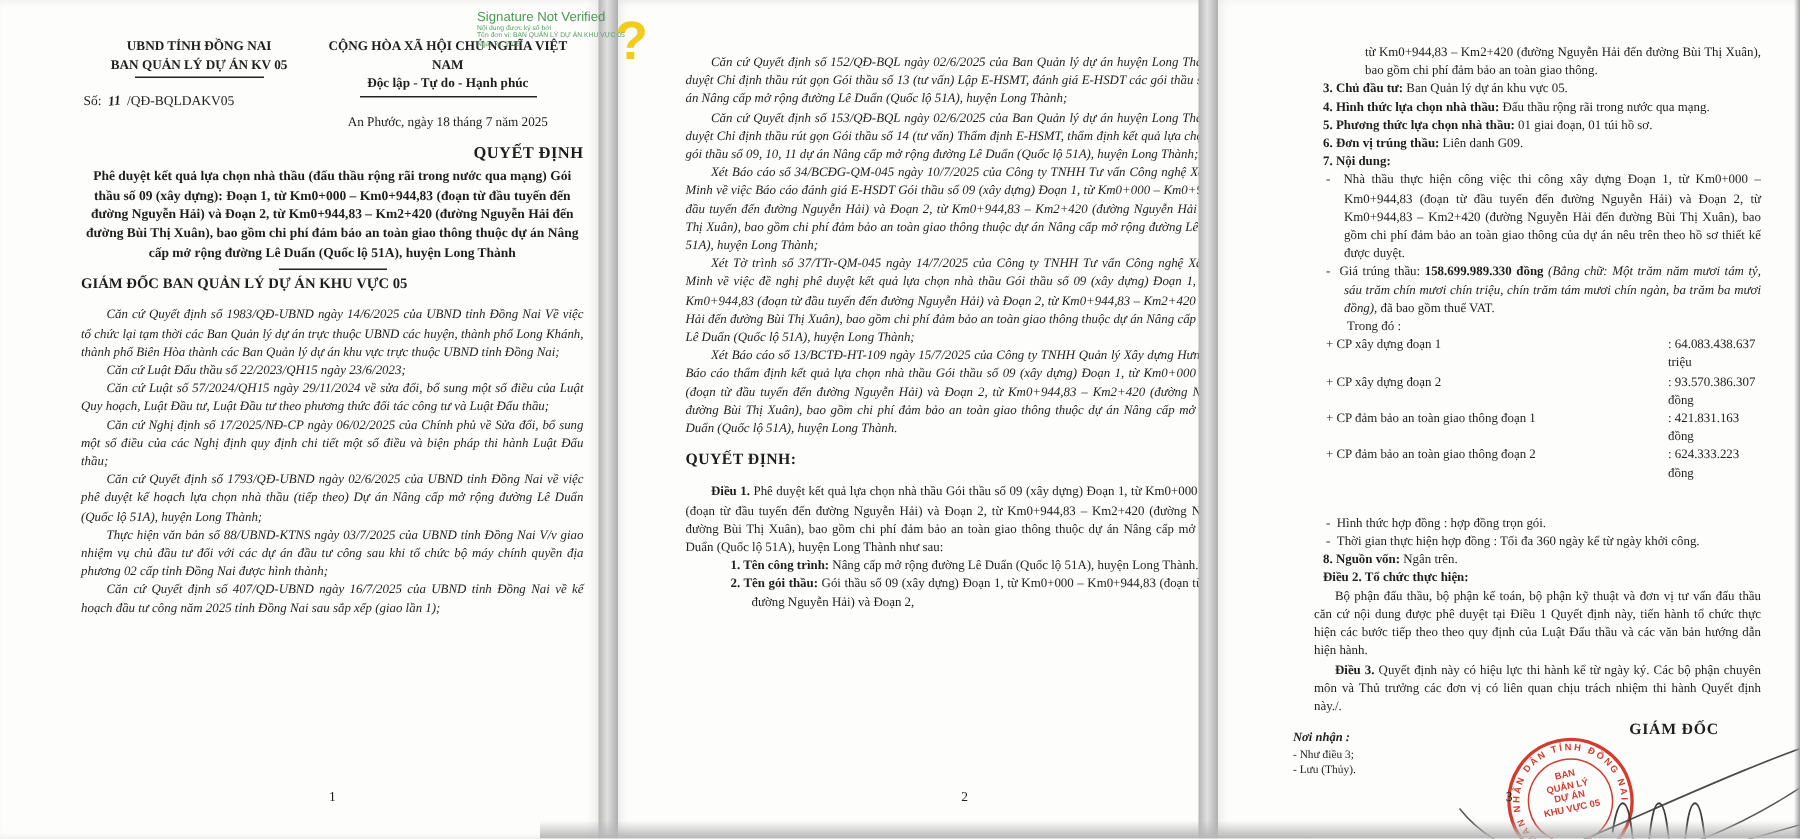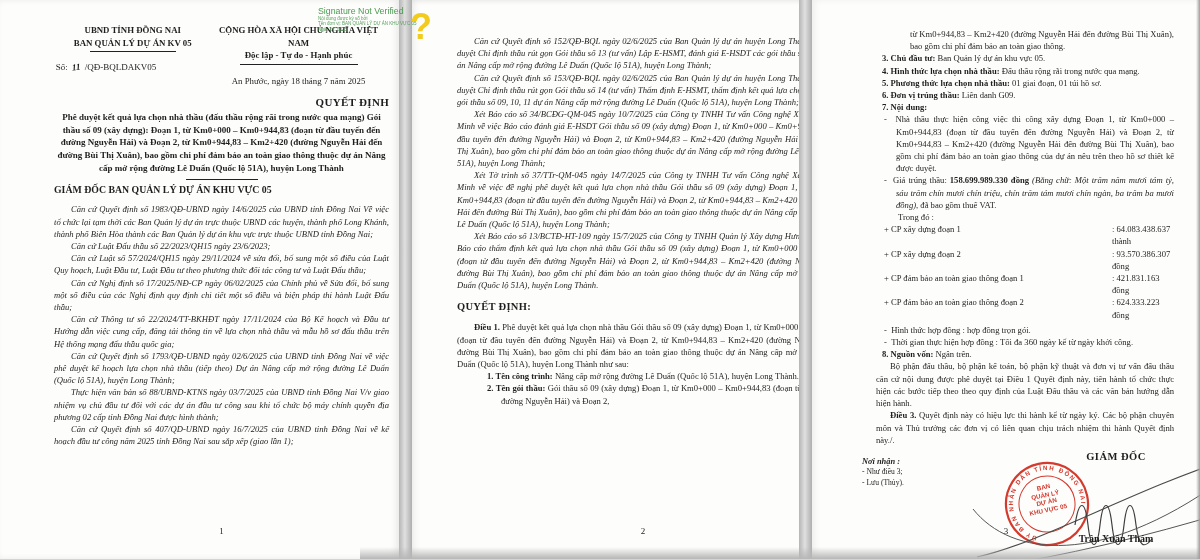--- a/index.html
+++ b/index.html
@@ -107,21 +107,20 @@
     <div class="doc-title">QUYẾT ĐỊNH</div>
     <div class="doc-subtitle">Phê duyệt kết quả lựa chọn nhà thầu (đấu thầu rộng rãi trong nước qua mạng) Gói thầu số 09 (xây dựng): Đoạn 1, từ Km0+000 – Km0+944,83 (đoạn từ đầu tuyến đến đường Nguyễn Hải) và Đoạn 2, từ Km0+944,83 – Km2+420 (đường Nguyễn Hải đến đường Bùi Thị Xuân), bao gồm chi phí đảm bảo an toàn giao thông thuộc dự án Nâng cấp mở rộng đường Lê Duẩn (Quốc lộ 51A), huyện Long Thành</div>
     <div class="divider"></div>
     <div class="issuer">GIÁM ĐỐC BAN QUẢN LÝ DỰ ÁN KHU VỰC 05</div>
 
     <div class="paras">
       <div class="para">Căn cứ Quyết định số 1983/QĐ-UBND ngày 14/6/2025 của UBND tỉnh Đồng Nai Về việc tổ chức lại tạm thời các Ban Quản lý dự án trực thuộc UBND các huyện, thành phố Long Khánh, thành phố Biên Hòa thành các Ban Quản lý dự án khu vực trực thuộc UBND tỉnh Đồng Nai;</div>
       <div class="para">Căn cứ Luật Đấu thầu số 22/2023/QH15 ngày 23/6/2023;</div>
       <div class="para">Căn cứ Luật số 57/2024/QH15 ngày 29/11/2024 về sửa đổi, bổ sung một số điều của Luật Quy hoạch, Luật Đầu tư, Luật Đầu tư theo phương thức đối tác công tư và Luật Đấu thầu;</div>
       <div class="para">Căn cứ Nghị định số 17/2025/NĐ-CP ngày 06/02/2025 của Chính phủ về Sửa đổi, bổ sung một số điều của các Nghị định quy định chi tiết một số điều và biện pháp thi hành Luật Đấu thầu;</div>
-      <div class="para">Căn cứ Thông tư số 22/2024/TT-BKHĐT ngày 17/11/2024 của Bộ Kế hoạch và Đầu tư Hướng dẫn việc cung cấp, đăng tải thông tin về lựa chọn nhà thầu và mẫu hồ sơ đấu thầu trên Hệ thống mạng đấu thầu quốc gia;</div>
       <div class="para">Căn cứ Quyết định số 1793/QĐ-UBND ngày 02/6/2025 của UBND tỉnh Đồng Nai về việc phê duyệt kế hoạch lựa chọn nhà thầu (tiếp theo) Dự án Nâng cấp mở rộng đường Lê Duẩn (Quốc lộ 51A), huyện Long Thành;</div>
       <div class="para">Thực hiện văn bản số 88/UBND-KTNS ngày 03/7/2025 của UBND tỉnh Đồng Nai V/v giao nhiệm vụ chủ đầu tư đối với các dự án đầu tư công sau khi tổ chức bộ máy chính quyền địa phương 02 cấp tỉnh Đồng Nai được hình thành;</div>
       <div class="para">Căn cứ Quyết định số 407/QD-UBND ngày 16/7/2025 của UBND tỉnh Đồng Nai về kế hoạch đầu tư công năm 2025 tỉnh Đồng Nai sau sắp xếp (giao lần 1);</div>
     </div>
 
     <div class="pagenum">1</div>
   </div>
 
   <div class="gutter" id="gutter1"></div>
 
@@ -172,42 +171,45 @@
     </div>
 
     <div class="dash-item">-&nbsp;&nbsp;<span>Nhà thầu thực hiện công việc thi công xây dựng Đoạn 1, từ Km0+000 – Km0+944,83 (đoạn từ đầu tuyến đến đường Nguyễn Hải) và Đoạn 2, từ Km0+944,83 – Km2+420 (đường Nguyễn Hải đến đường Bùi Thị Xuân), bao gồm chi phí đảm bảo an toàn giao thông của dự án nêu trên theo hồ sơ thiết kế được duyệt.</span></div>
 
     <div class="dash-item">-&nbsp;&nbsp;<span>Giá trúng thầu: </span><span class="gia-bold">158.699.989.330 đồng </span><span class="gia-italic">(Bằng chữ: Một trăm năm mươi tám tỷ, sáu trăm chín mươi chín triệu, chín trăm tám mươi chín ngàn, ba trăm ba mươi đồng)</span><span>, đã bao gồm thuế VAT.</span></div>
 
     <div class="trongdo">Trong đó :</div>
 
     <div class="cost-row">
       <span class="cost-label">+ CP xây dựng đoạn 1</span>
-      <span class="cost-value">: 64.083.438.637 thành</span>
+      <span class="cost-value">: 64.083.438.637 triệu</span>
     </div>
     <div class="cost-row">
       <span class="cost-label">+ CP xây dựng đoạn 2</span>
       <span class="cost-value">: 93.570.386.307 đồng</span>
     </div>
     <div class="cost-row">
       <span class="cost-label">+ CP đảm bảo an toàn giao thông đoạn 1</span>
       <span class="cost-value">: 421.831.163 đồng</span>
     </div>
     <div class="cost-row">
       <span class="cost-label">+ CP đảm bảo an toàn giao thông đoạn 2</span>
       <span class="cost-value">: 624.333.223 đồng</span>
     </div>
 
-    <div class="dash-item" style="margin-top:3px">-&nbsp;&nbsp;<span>Hình thức hợp đồng : hợp đồng trọn gói.</span></div>
+    <div class="dash-item" style="margin-top:21px">-&nbsp;&nbsp;<span>Hình thức hợp đồng : hợp đồng trọn gói.</span></div>
     <div class="dash-item">-&nbsp;&nbsp;<span>Thời gian thực hiện hợp đồng : Tối đa 360 ngày kể từ ngày khởi công.</span></div>
 
     <div class="num-item">
       <b>8. Nguồn vốn:</b><span> Ngân trên.</span>
     </div>
 
+    <div class="para up" style="text-indent:6px">
+      <b>Điều 2.</b><b> Tổ chức thực hiện:</b>
+    </div>
     <div class="para up" style="text-indent:14px">Bộ phận đấu thầu, bộ phận kế toán, bộ phận kỹ thuật và đơn vị tư vấn đấu thầu căn cứ nội dung được phê duyệt tại Điều 1 Quyết định này, tiến hành tổ chức thực hiện các bước tiếp theo theo quy định của Luật Đấu thầu và các văn bản hướng dẫn hiện hành.</div>
 
     <div class="para up" style="text-indent:14px">
       <b>Điều 3.</b><span> Quyết định này có hiệu lực thi hành kể từ ngày ký. Các bộ phận chuyên môn và Thủ trưởng các đơn vị có liên quan chịu trách nhiệm thi hành Quyết định này./.</span>
     </div>
 
     <div class="footer3">
       <div class="noi-nhan">
         <div class="nn-title">Nơi nhận :</div>
         <div>- Như điều 3;</div>

